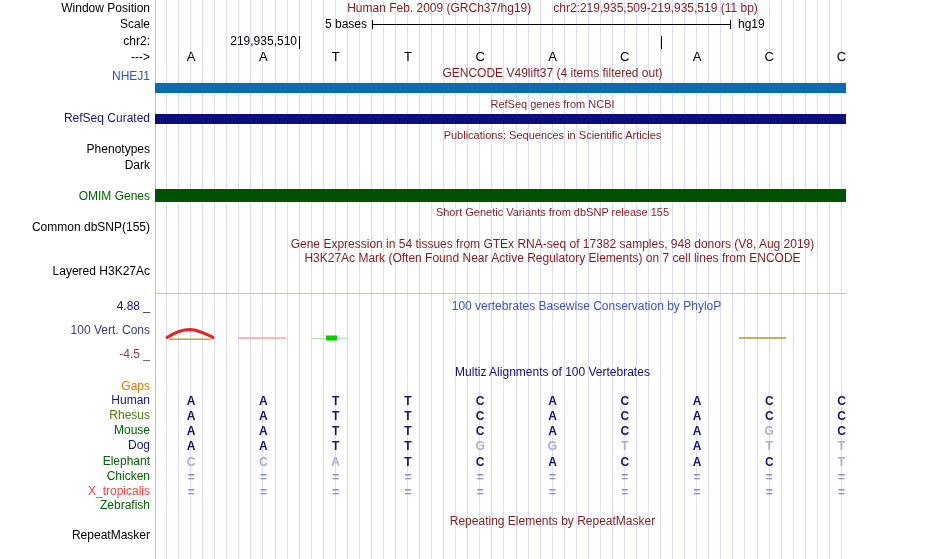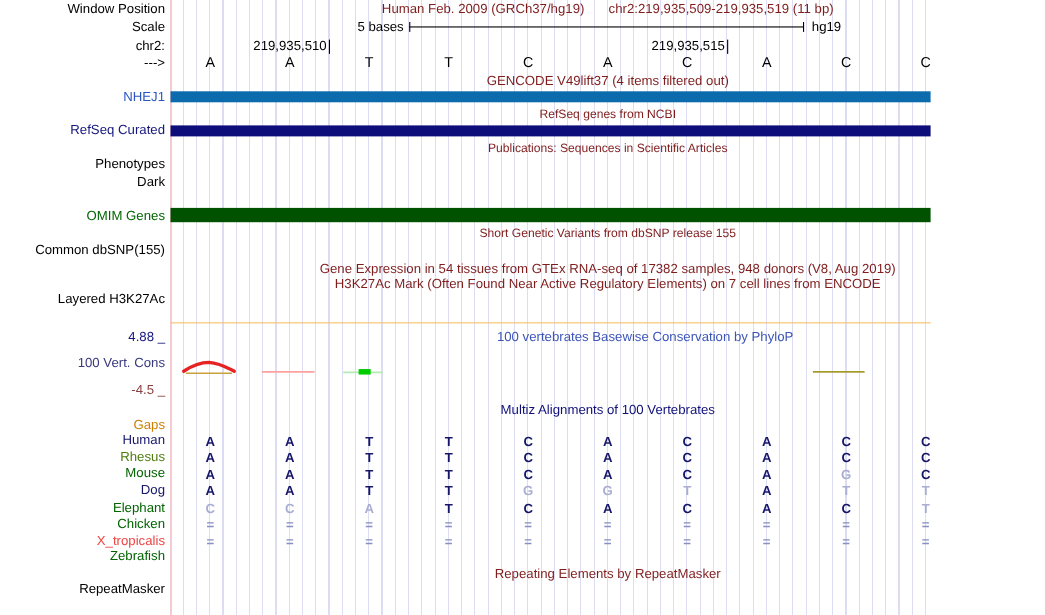--- a/index.html
+++ b/index.html
@@ -50,40 +50,39 @@
   <div class="gut-label" style="top:18px">Scale</div>
   <div class="gut-label" style="top:18px;left:155px;width:212px">5 bases</div>
   <div class="hline" style="left:372px;top:24px;width:358px;background:#000"></div>
   <div class="tick" style="left:372px;top:20px;height:9px"></div>
   <div class="tick" style="left:730px;top:20px;height:9px"></div>
   <div class="gut-label" style="top:18px;left:738px;width:60px;text-align:left">hg19</div>
 
   <div class="gut-label" style="top:35px">chr2:</div>
   <div class="gut-label" style="top:35px;left:155px;width:142px">219,935,510</div>
   <div class="tick" style="left:299px;top:36px;height:13px"></div>
-  <div class="gut-label" style="top:35px;left:455px;width:204px">219,935,515</div>
   <div class="tick" style="left:661px;top:36px;height:13px"></div>
 
   <div class="gut-label" style="top:51px">---&gt;</div>
   <div class="seq-row base-row" style="top:50px">
       <span>A</span>
       <span>A</span>
       <span>T</span>
       <span>T</span>
       <span>C</span>
       <span>A</span>
       <span>C</span>
       <span>A</span>
       <span>C</span>
       <span>C</span>
       <span>T</span>
     </div>
 
   <div class="ctr" style="top:67px">GENCODE V49lift37 (4 items filtered out)</div>
-  <div class="gut-label c-nhej1" style="top:82px">NHEJ1</div>
+  <div class="gut-label c-nhej1" style="top:70px">NHEJ1</div>
   <div class="bar" style="top: 83px; height: 10px; background: rgb(11, 107, 173);"></div>
 
   <div class="ctr small" style="top:98px">RefSeq genes from NCBI</div>
   <div class="gut-label c-refseq" style="top:112px">RefSeq Curated</div>
   <div class="bar" style="top: 114px; height: 10px; background: rgb(14, 14, 122);"></div>
 
   <div class="ctr small" style="top:129px">Publications: Sequences in Scientific Articles</div>
   <div class="gut-label" style="top:143px">Phenotypes</div>
   <div class="gut-label" style="top:159px">Dark</div>
 

